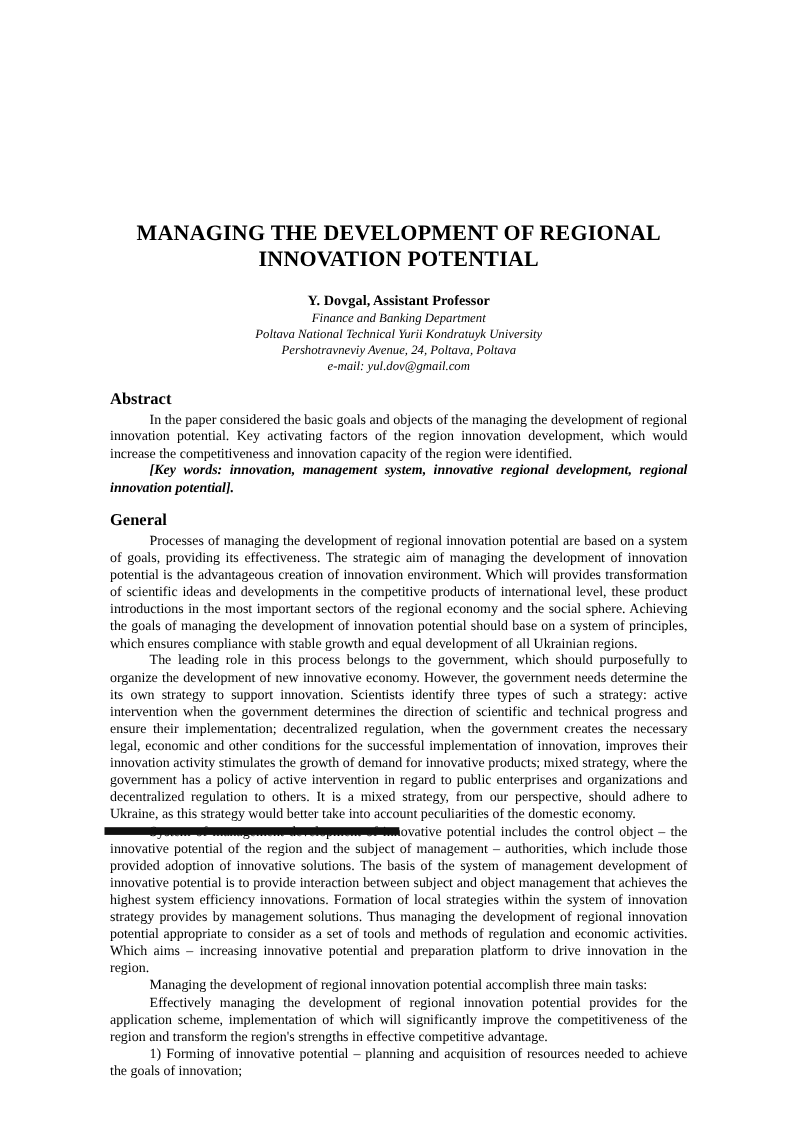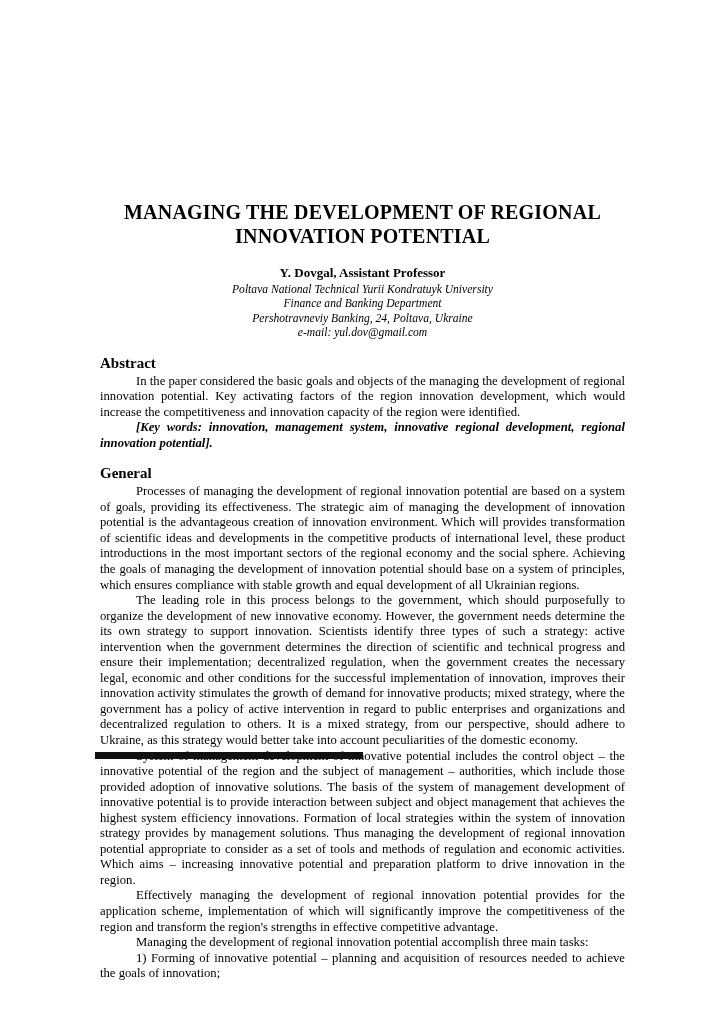--- a/index.html
+++ b/index.html
@@ -72,44 +72,44 @@
 </style>
 </head>
 <body>
 
 <div class="page">
 
   <h1 class="title">MANAGING THE DEVELOPMENT OF REGIONAL INNOVATION POTENTIAL</h1>
 
   <div class="author">Y. Dovgal, Assistant Professor</div>
 
+  <div class="affil">Finance and Banking Department</div>
+
   <div class="affil">Poltava National Technical Yurii Kondratuyk University</div>
 
-  <div class="affil">Finance and Banking Department</div>
-
-  <div class="affil">Pershotravneviy Banking, 24, Poltava, Ukraine</div>
+  <div class="affil">Pershotravneviy Avenue, 24, Poltava, Poltava</div>
 
   <div class="affil">e-mail: yul.dov@gmail.com</div>
 
   <h2 class="section-heading">Abstract</h2>
 
   <p class="body">In the paper considered the basic goals and objects of the managing the development of regional innovation potential. Key activating factors of the region innovation development, which would increase the competitiveness and innovation capacity of the region were identified.</p>
 
   <p class="body italic">[Key words: innovation, management system, innovative regional development, regional innovation potential].</p>
 
   <h2 class="section-heading">General</h2>
 
   <p class="body">Processes of managing the development of regional innovation potential are based on a system of goals, providing its effectiveness. The strategic aim of managing the development of innovation potential is the advantageous creation of innovation environment. Which will provides transformation of scientific ideas and developments in the competitive products of international level, these product introductions in the most important sectors of the regional economy and the social sphere. Achieving the goals of managing the development of innovation potential should base on a system of principles, which ensures compliance with stable growth and equal development of all Ukrainian regions.</p>
 
   <p class="body">The leading role in this process belongs to the government, which should purposefully to organize the development of new innovative economy. However, the government needs determine the its own strategy to support innovation. Scientists identify three types of such a strategy: active intervention when the government determines the direction of scientific and technical progress and ensure their implementation; decentralized regulation, when the government creates the necessary legal, economic and other conditions for the successful implementation of innovation, improves their innovation activity stimulates the growth of demand for innovative products; mixed strategy, where the government has a policy of active intervention in regard to public enterprises and organizations and decentralized regulation to others. It is a mixed strategy, from our perspective, should adhere to Ukraine, as this strategy would better take into account peculiarities of the domestic economy.</p>
 
   <p class="body">System of management development of innovative potential includes the control object – the innovative potential of the region and the subject of management – authorities, which include those provided adoption of innovative solutions. The basis of the system of management development of innovative potential is to provide interaction between subject and object management that achieves the highest system efficiency innovations. Formation of local strategies within the system of innovation strategy provides by management solutions. Thus managing the development of regional innovation potential appropriate to consider as a set of tools and methods of regulation and economic activities. Which aims – increasing innovative potential and preparation platform to drive innovation in the region.</p>
 
+  <p class="body">Managing the development of regional innovation potential accomplish three main tasks:</p>
+
   <p class="body">Effectively managing the development of regional innovation potential provides for the application scheme, implementation of which will significantly improve the competitiveness of the region and transform the region's strengths in effective competitive advantage.</p>
-
-  <p class="body">Managing the development of regional innovation potential accomplish three main tasks:</p>
 
   <p class="body">1) Forming of innovative potential – planning and acquisition of resources needed to achieve the goals of innovation;</p>
 
 
   <div class="next-page-artifact"></div>
 
 </div>
 
 </body></html>

